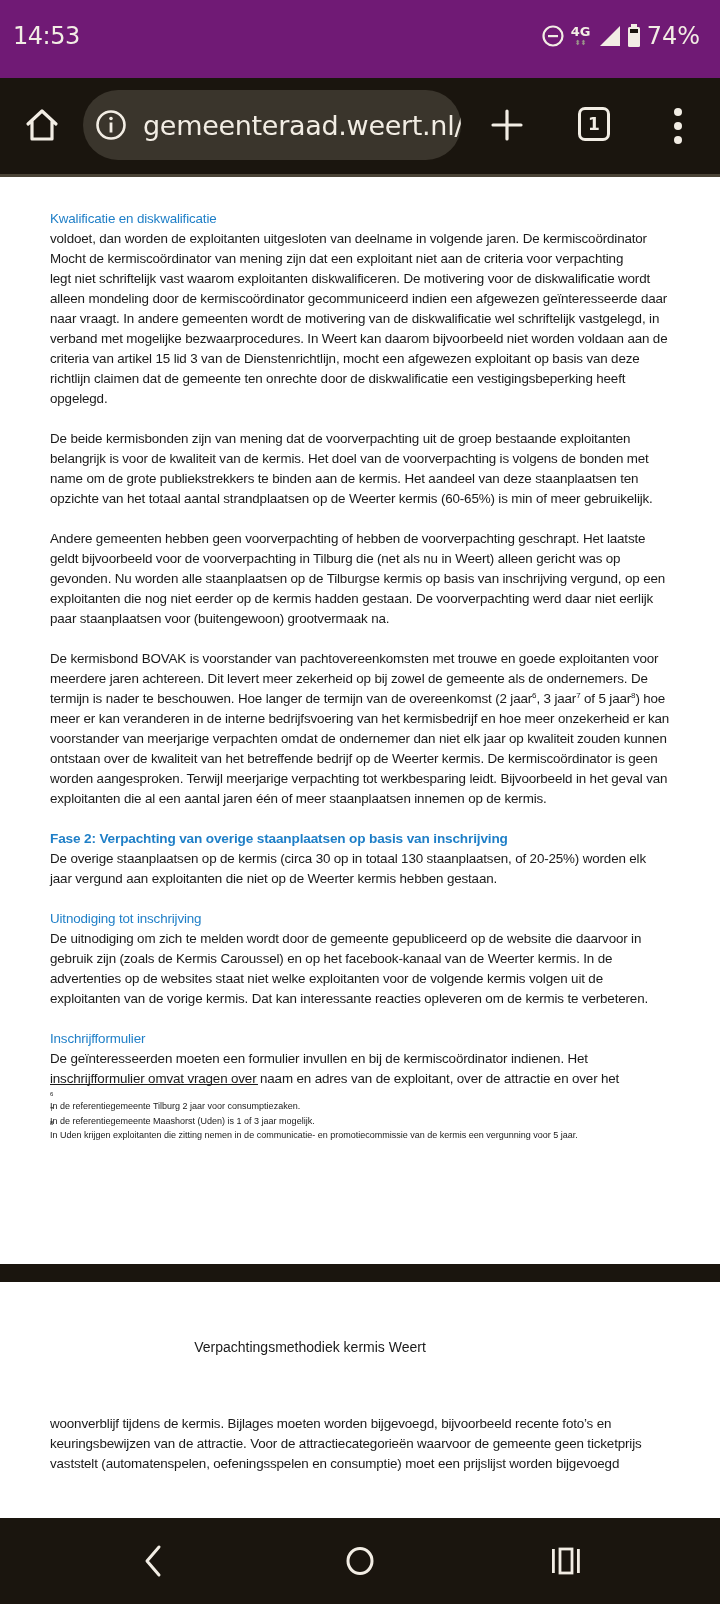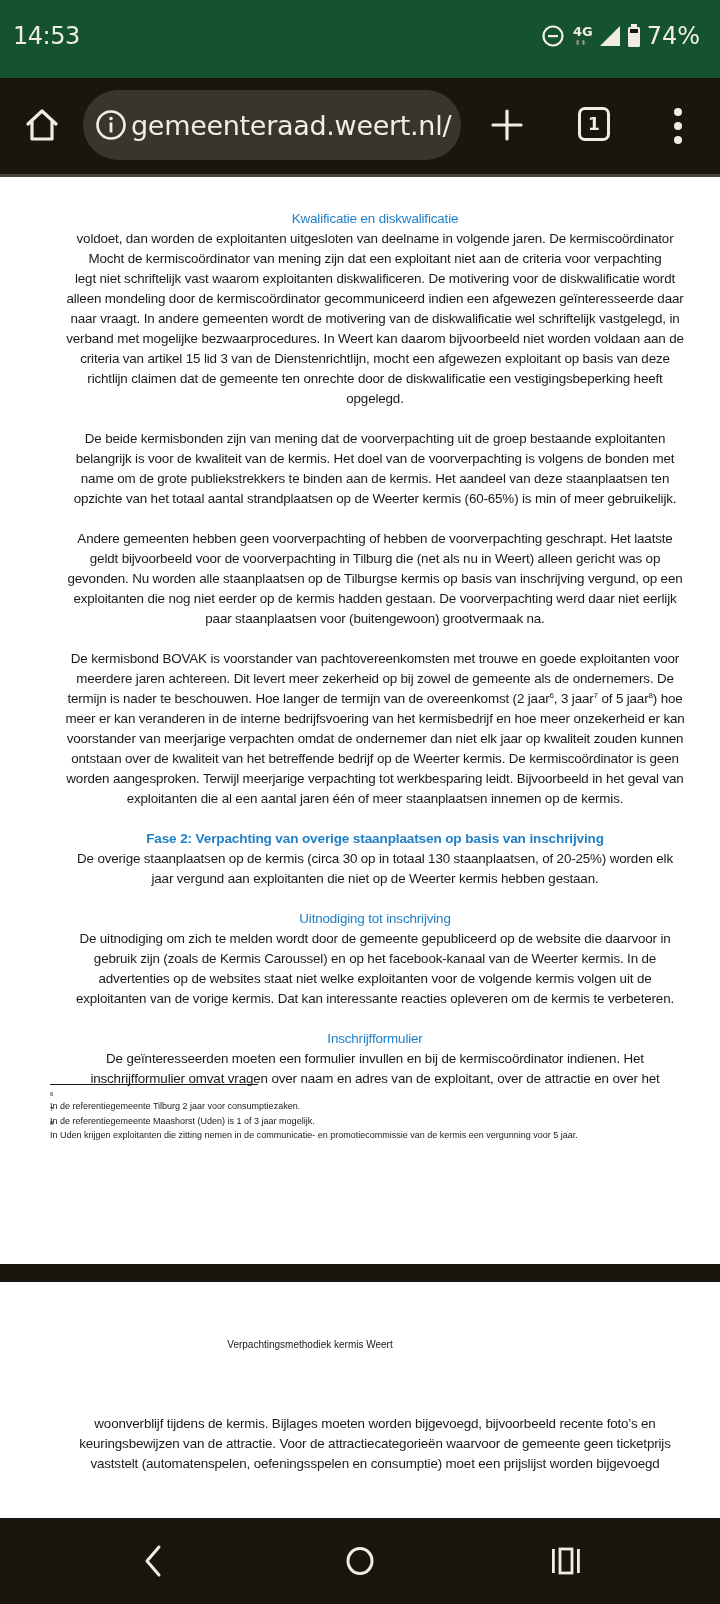--- a/index.html
+++ b/index.html
@@ -1,55 +1,55 @@
 <!DOCTYPE html>
 <html><head>
 <meta charset="utf-8">
 <style>
   * { box-sizing: border-box; margin: 0; padding: 0; }
   html, body { width: 720px; height: 1604px; overflow: hidden; background: #ffffff; }
   body { position: relative; font-family: "Liberation Sans", sans-serif; }
 
   
-  .status-bar { position: absolute; left: 0; top: 0; width: 720px; height: 78px; background: #14532d; color: #f2ede4; text-align: right; }
+  .status-bar { position: absolute; left: 0; top: 0; width: 720px; height: 78px; background: #701a75; color: #f2ede4; }
   .status-time { position: absolute; left: 13px; top: 22px; font-family: "DejaVu Sans", sans-serif; font-size: 24px; letter-spacing: -0.5px; }
   .status-right { position: absolute; right: 20px; top: 22px; display: flex; align-items: center; gap: 6px; font-family: "DejaVu Sans", sans-serif; font-size: 24px; }
   .status-right svg { display: block; }
   .net-label { position: relative; font-size: 13px; font-weight: bold; line-height: 1; top: -5px; width: 22px; }
   .net-label .arrows { position: absolute; left: 4px; top: 15px; font-size: 7px; color: #9a948a; }
 
   
   .toolbar { position: absolute; left: 0; top: 78px; width: 720px; height: 96px; background: #1a150e; }
   .toolbar-border { position: absolute; left: 0; top: 174px; width: 720px; height: 3px; background: #4a4336; }
   .home-btn { position: absolute; left: 22px; top: 27px; width: 40px; height: 40px; }
   .url-pill { position: absolute; left: 83px; top: 12px; width: 378px; height: 70px; border-radius: 35px; background: #3a352c; display: flex; align-items: center; overflow: hidden; }
   .info-icon { margin-left: 12px; width: 32px; height: 32px; flex: 0 0 32px; }
-  .url-text { margin-left: 4px; color: #f2ede4; font-family: "DejaVu Sans", sans-serif; font-size: 27px; white-space: nowrap; letter-spacing: -0.3px; }
+  .url-text { margin-left: 16px; color: #f2ede4; font-family: "DejaVu Sans", sans-serif; font-size: 27px; white-space: nowrap; letter-spacing: -0.3px; }
   .plus-btn { position: absolute; left: 488px; top: 28px; width: 38px; height: 38px; }
   .tabs-btn { position: absolute; left: 578px; top: 29px; width: 32px; height: 34px; border: 3px solid #f2ede4; border-radius: 7px; color: #f2ede4; font-family: "DejaVu Sans", sans-serif; font-size: 17px; font-weight: bold; text-align: center; line-height: 28px; }
   .menu-btn { position: absolute; left: 665px; top: 28px; width: 26px; height: 40px; }
 
   
   .doc { position: absolute; left: 0; top: 177px; width: 720px; height: 1087px; background: #fff; }
   .page2 { position: absolute; left: 0; top: 1282px; width: 720px; height: 236px; background: #fff; }
   .page-gap { position: absolute; left: 0; top: 1264px; width: 720px; height: 18px; background: #1a150e; }
 
-  .content { position: absolute; left: 50px; width: 650px; color: #1a1a1a; font-size: 13.4px; letter-spacing: -0.15px; text-align: center; }
+  .content { position: absolute; left: 50px; width: 650px; color: #1a1a1a; font-size: 13.4px; letter-spacing: -0.15px; }
   .line { height: 20px; line-height: 20px; white-space: nowrap; }
   .h-blue { color: #1f7fc7; }
   .h-bold { font-weight: bold; font-size: 13.6px; }
   .gap { height: 20px; }
   sup { font-size: 8px; line-height: 0; vertical-align: 5px; }
 
   .fn-rule { position: absolute; left: 50px; top: 1084px; width: 208px; height: 1px; background: #1a1a1a; }
   .footnotes { position: absolute; left: 50px; top: 1089px; width: 660px; font-size: 9px; color: #1a1a1a; }
   .fn { height: 14.5px; line-height: 14.5px; white-space: nowrap; display: flex; flex-direction: column; }
   .fn-num { width: 24px; font-size: 6px; line-height: 10px; }
 
-  .running-header { position: absolute; left: 0; top: 1339px; width: 620px; text-align: center; font-size: 10px; color: #1a1a1a; }
+  .running-header { position: absolute; left: 0; top: 1339px; width: 620px; text-align: center; font-size: 14px; color: #1a1a1a; }
 
   
   .nav-bar { position: absolute; left: 0; top: 1518px; width: 720px; height: 86px; background: #1a150e; }
   .nav-back { position: absolute; left: 140px; top: 25px; width: 26px; height: 36px; }
   .nav-home { position: absolute; left: 345px; top: 25px; width: 30px; height: 36px; }
   .nav-recent { position: absolute; left: 550px; top: 25px; width: 32px; height: 36px; }
 </style>
 </head>
 <body>
 

